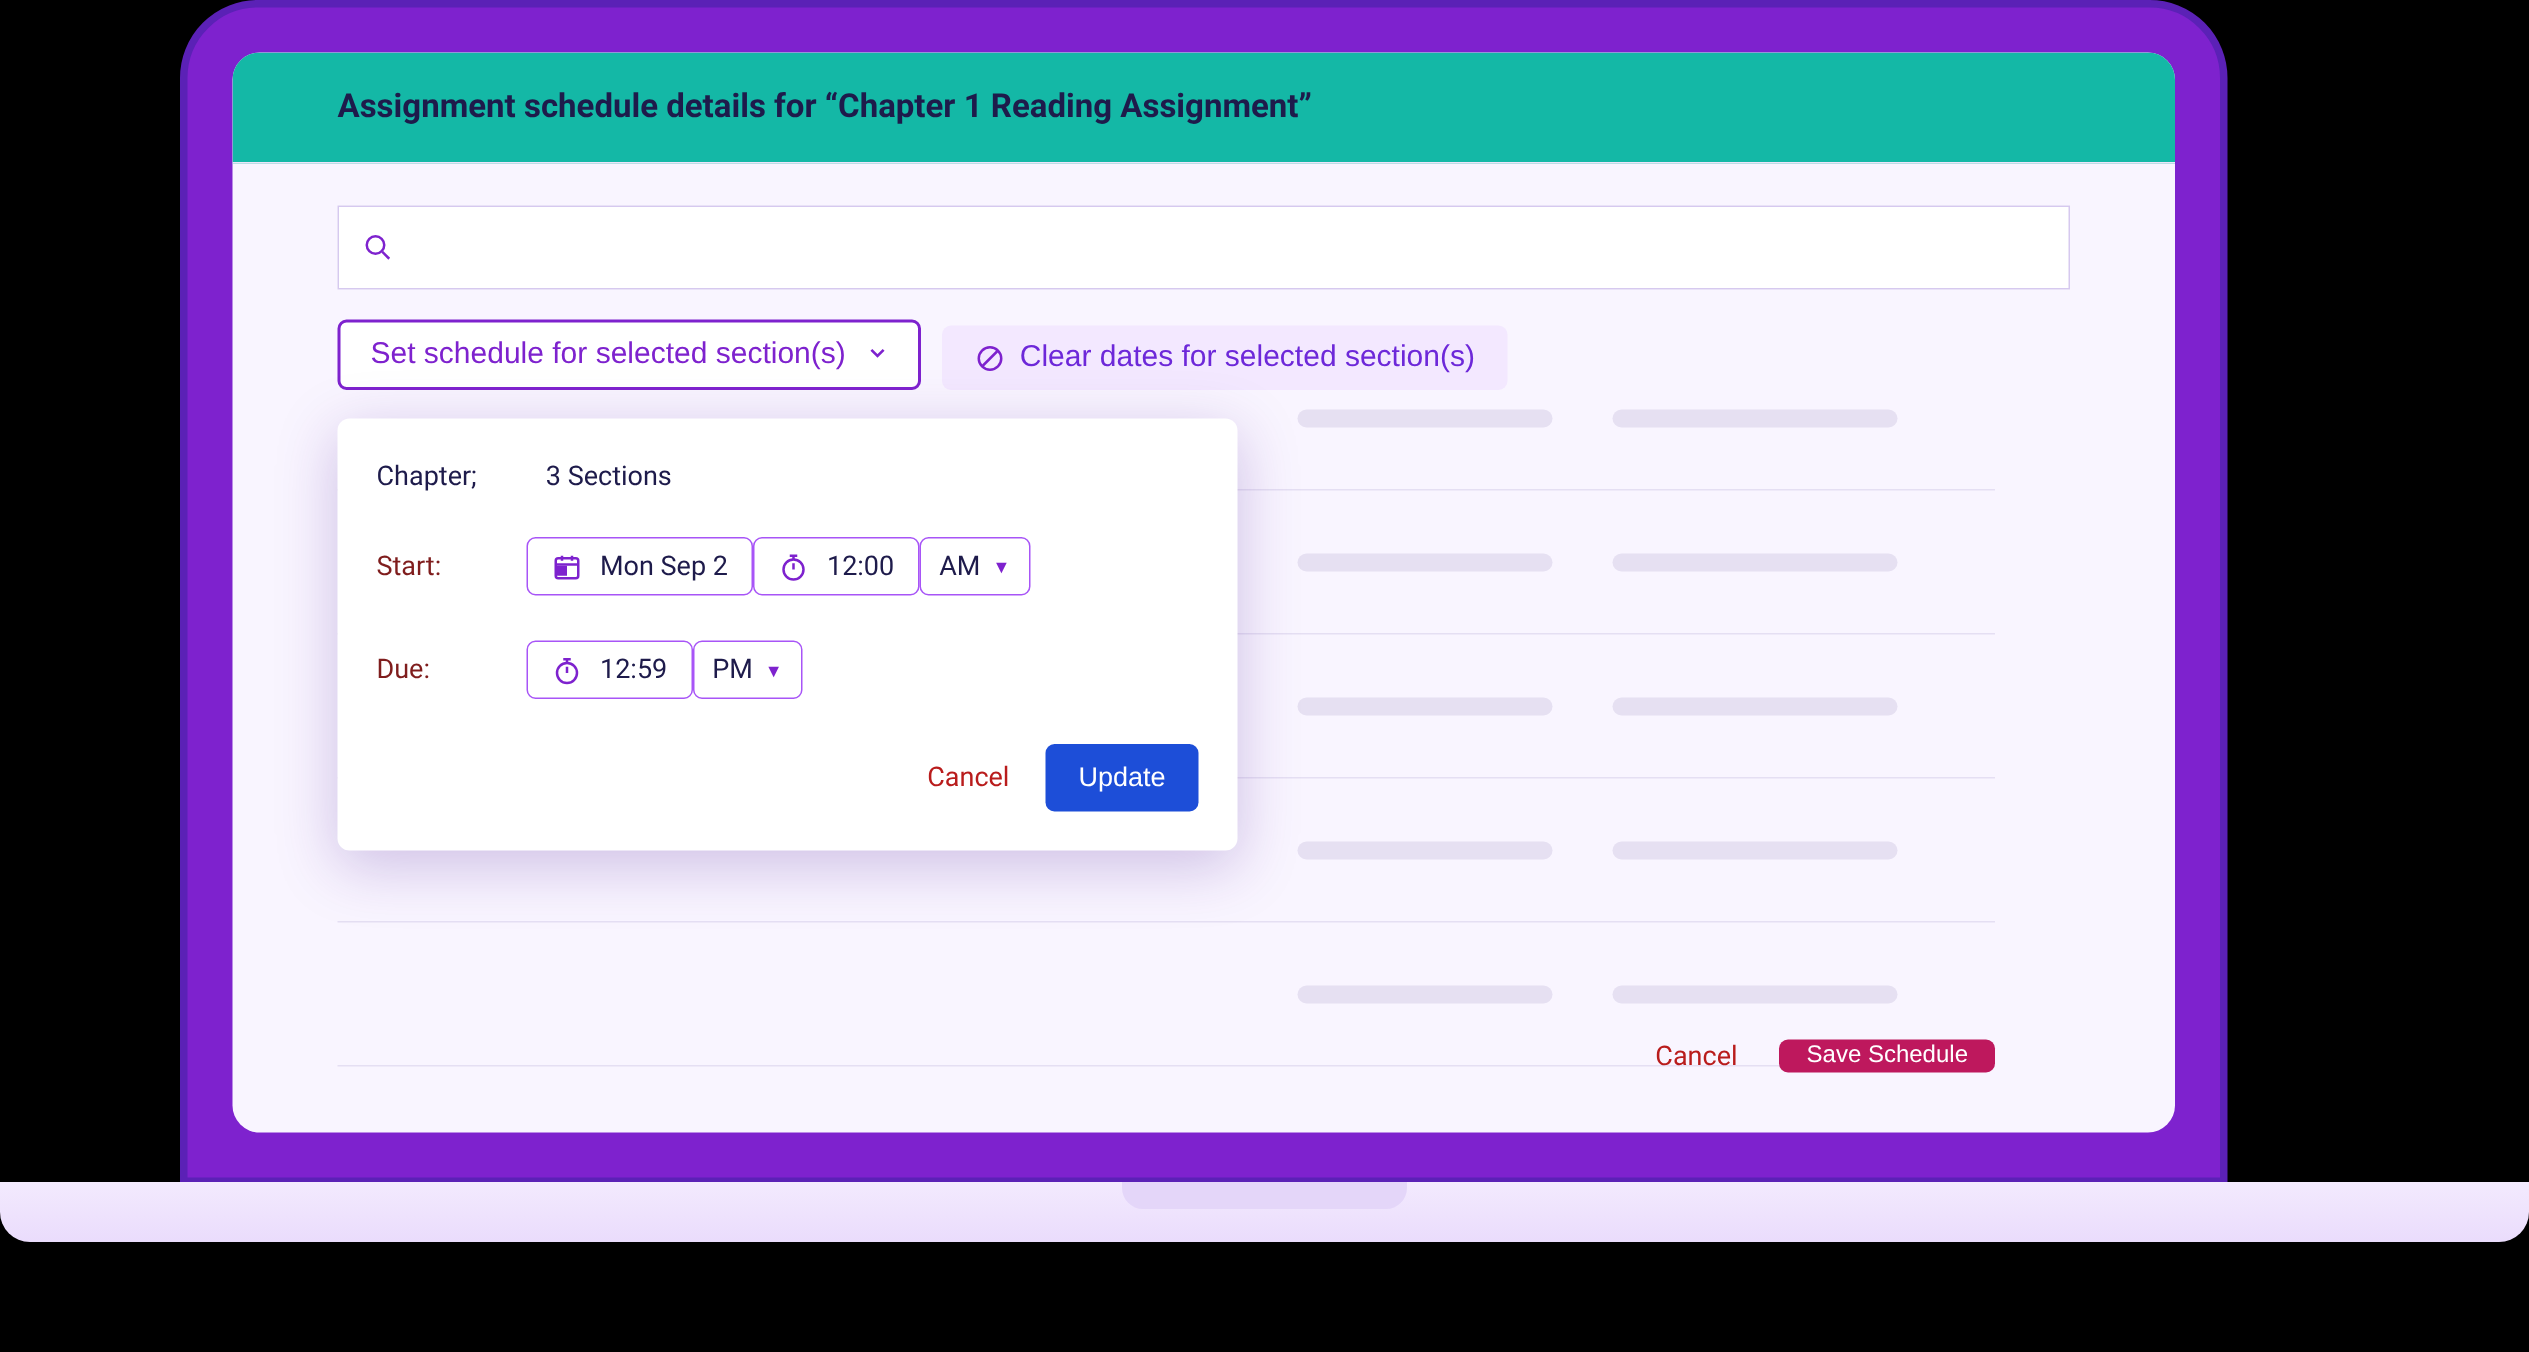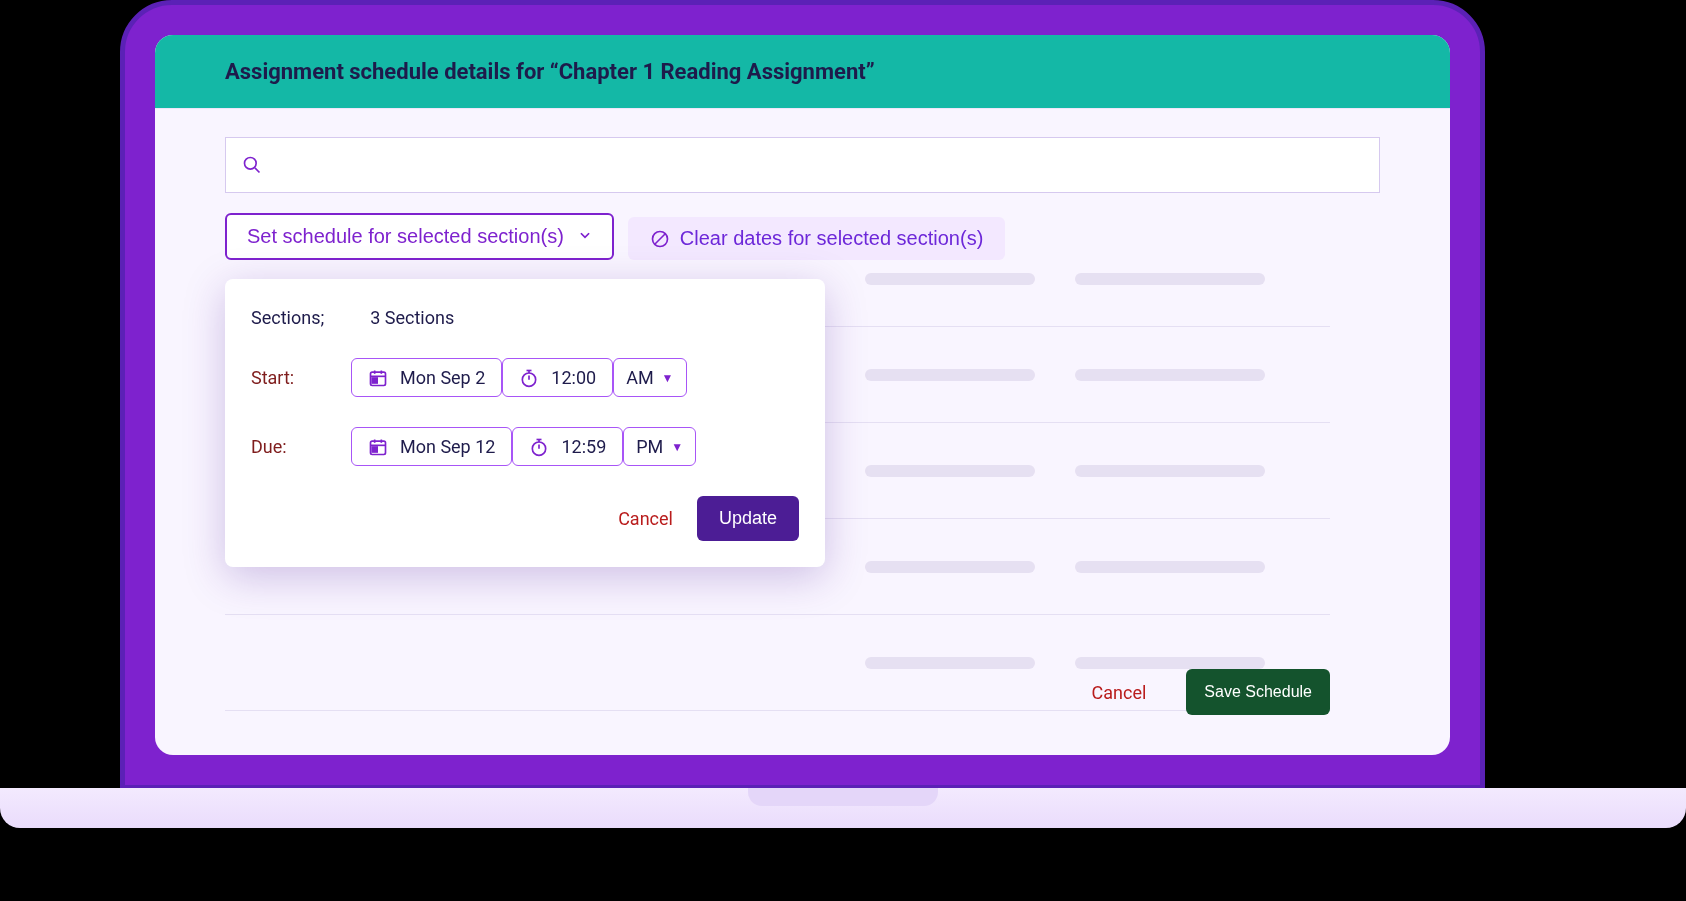--- a/index.html
+++ b/index.html
@@ -183,46 +183,45 @@
     align-items: center;
     gap: 24px;
     margin-top: 8px;
   }
   .cancel-link {
     font-size: 18px;
     color: #b91c1c;
     cursor: pointer;
   }
   .update-btn {
-    background: #4c1d95;
+    background: #1d4ed8;
     color: #fff;
     border: none;
     border-radius: 6px;
     font-size: 18px;
     padding: 12px 22px;
     cursor: pointer;
   }
 
   .page-footer {
     position: absolute;
     right: 120px;
     bottom: 40px;
     display: flex;
     align-items: center;
     gap: 28px;
   }
   .save-btn {
-    background: #14532d;
+    background: #be185d;
     color: #fff;
     border: none;
     border-radius: 6px;
     font-size: 16px;
-    padding: 14px 18px;
-    cursor: pointer;
-    margin-left: 12px;
+    padding: 2px 18px;
+    cursor: pointer;
   }
 </style>
 </head>
 <body>
 
 <div class="laptop-frame">
   <div class="laptop-screen">
 
     <div class="header-bar">
       <h1 class="page-title">Assignment schedule details for “Chapter 1 Reading  Assignment”</h1>
@@ -282,21 +281,21 @@
         </div>
         <div class="placeholder-row">
           <div style="width:600px"></div>
           <div class="ph ph1"></div>
           <div class="ph ph2"></div>
         </div>
       </div>
 
       <div class="popover">
         <div class="pop-head">
-          <span>Sections;</span>
+          <span>Chapter;</span>
           <span>3 Sections</span>
         </div>
 
         <div class="row-line">
           <div class="row-label">Start:</div>
           <div class="field">
             <span class="ico">
               <svg viewBox="0 0 24 24">
                   <rect x="3" y="5" width="18" height="16" rx="2"></rect>
                   <rect class="cal-body" x="5" y="12" width="6" height="6"></rect>
@@ -322,32 +321,20 @@
             <span>AM</span>
             <span class="tri">▼</span>
           </div>
         </div>
 
         <div class="row-line">
           <div class="row-label">Due:</div>
           <div class="field">
             <span class="ico">
               <svg viewBox="0 0 24 24">
-                  <rect x="3" y="5" width="18" height="16" rx="2"></rect>
-                  <rect class="cal-body" x="5" y="12" width="6" height="6"></rect>
-                  <line x1="3" y1="10" x2="21" y2="10"></line>
-                  <line x1="8" y1="3" x2="8" y2="7"></line>
-                  <line x1="16" y1="3" x2="16" y2="7"></line>
-                </svg>
-            </span>
-            <span>Mon Sep 12</span>
-          </div>
-          <div class="field">
-            <span class="ico">
-              <svg viewBox="0 0 24 24">
                   <circle cx="12" cy="14" r="8"></circle>
                   <line x1="12" y1="14" x2="12" y2="9"></line>
                   <line x1="9" y1="3" x2="15" y2="3"></line>
                   <line x1="12" y1="3" x2="12" y2="6"></line>
                 </svg>
             </span>
             <span>12:59</span>
           </div>
           <div class="field ampm">
             <span>PM</span>

